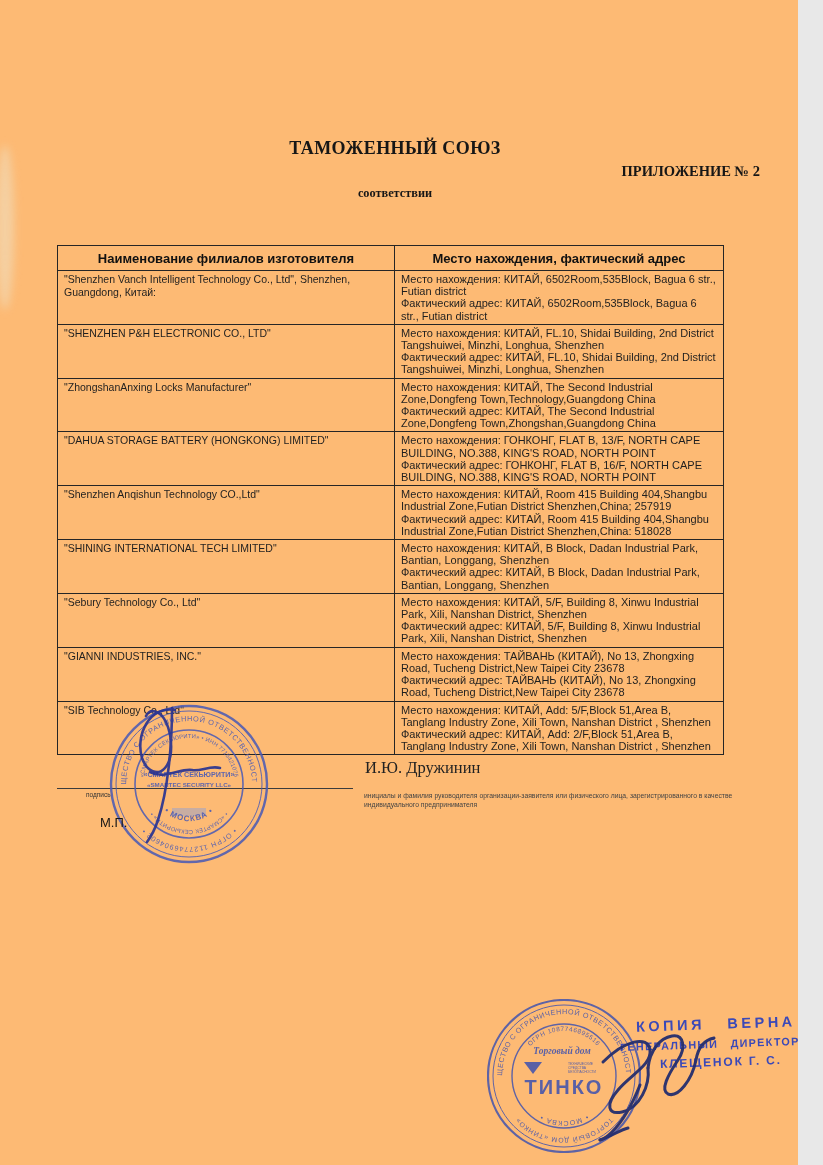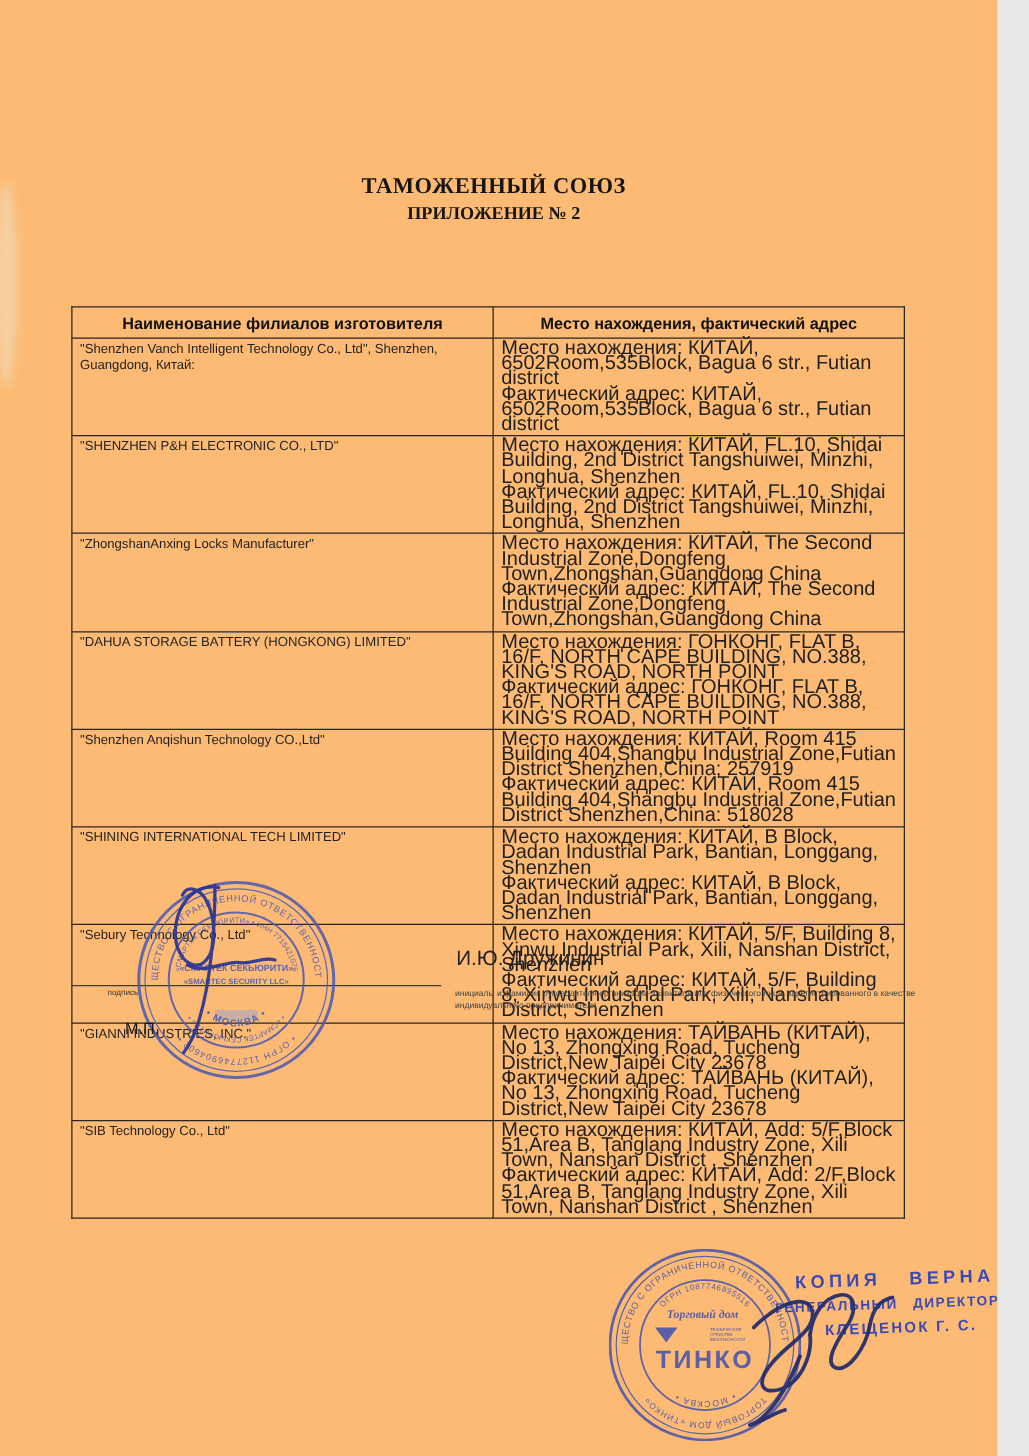--- a/index.html
+++ b/index.html
@@ -15,66 +15,67 @@
   .smudge{
     position:absolute;left:-4px;top:145px;width:18px;height:165px;
     background:rgba(238,226,198,.55);border-radius:50%;filter:blur(4px);
   }
   .title-block{
     position:absolute;left:30px;top:138px;width:730px;
     text-align:center;font-family:"Liberation Serif",serif;font-weight:bold;
     color:#161616;
   }
   .t1{font-size:18px;letter-spacing:.4px;}
-  .t2{font-size:14.5px;margin-top:4px;}
+  .t2{font-size:14.5px;margin-top:4px;text-align:right;}
   .t3{font-size:15.5px;margin-top:5px;}
   .sub{font-size:12.3px;margin-top:6px;line-height:15px;}
   table.doc{
     position:absolute;left:57px;top:245px;
     width:666px;border-collapse:collapse;table-layout:fixed;
     background:transparent;
   }
   table.doc th,table.doc td{
     border:1.6px solid #262626;
     vertical-align:top;
     padding:2px 6px 2px 6px;
   }
   table.doc th{
     height:20px;font-size:13px;font-weight:bold;text-align:center;
     vertical-align:middle;padding:2px 4px;color:#111;
   }
   col.c1{width:337px;} col.c2{width:329px;}
   td.cname{font-size:10.5px;line-height:12.6px;height:48px;}
-  td.caddr{font-size:16px;line-height:12.2px;}
+  td.caddr{font-size:11px;line-height:12.2px;}
   td.caddr div{margin:0;}
   
   .sig-line{position:absolute;left:57px;top:788px;width:296px;height:1.4px;background:#3c3c3c;}
   .podpis{position:absolute;left:86px;top:791px;font-size:6.5px;color:#333;}
   .mp{position:absolute;left:100px;top:815px;font-size:13px;font-weight:normal;color:#161616;z-index:6;}
-  .signer{position:absolute;left:365px;top:758px;font-family:Liberation Sans, sans-serif;font-size:16.5px;color:#222;}
+  .signer{position:absolute;left:365px;top:758px;font-family:Liberation Serif, serif;font-size:16.5px;color:#222;}
   .signer-caption{position:absolute;left:364px;top:792px;width:380px;font-size:6.8px;line-height:8.6px;color:#444;}
   
   svg.stamp{position:absolute;z-index:2;}
   svg.sig{position:absolute;z-index:5;}
   .copy-line{position:absolute;z-index:3;font-weight:bold;color:#3b49b8;white-space:nowrap;}
   .copy1{left:636px;top:1016px;font-size:14.5px;letter-spacing:3.5px;word-spacing:15px;transform:rotate(-2deg);}
   .copy2{left:620px;top:1038px;font-size:10.8px;letter-spacing:1.3px;word-spacing:8px;transform:rotate(-2deg);}
   .copy3{left:660px;top:1055px;font-size:12px;letter-spacing:1.8px;transform:rotate(-2deg);}
 </style>
 </head>
 <body>
 
 <div class="page">
 
   <div class="smudge"></div>
 
   <div class="title-block">
     <div class="t1">ТАМОЖЕННЫЙ СОЮЗ</div>
     <div class="t2">ПРИЛОЖЕНИЕ № 2</div>
     <div class="sub">
+      <div>соответствии</div>
     </div>
   </div>
 
   <table class="doc">
     <colgroup>
         <col class="c1">
         <col class="c2">
       </colgroup>
     <thead>
       <tr>
@@ -93,28 +94,28 @@
       <tr>
         <td class="cname">"SHENZHEN P&amp;H ELECTRONIC CO., LTD"</td>
         <td class="caddr">
           <div>Место нахождения: КИТАЙ, FL.10, Shidai Building, 2nd District Tangshuiwei, Minzhi, Longhua, Shenzhen</div>
           <div>Фактический  адрес: КИТАЙ, FL.10, Shidai Building, 2nd District Tangshuiwei, Minzhi, Longhua, Shenzhen</div>
         </td>
       </tr>
       <tr>
         <td class="cname">"ZhongshanAnxing Locks Manufacturer"</td>
         <td class="caddr">
-          <div>Место нахождения: КИТАЙ, The Second Industrial Zone,Dongfeng Town,Zhongshan,Guangdong China</div>
+          <div>Место нахождения: КИТАЙ, The Second Industrial Zone,Dongfeng Town,Technology,Guangdong China</div>
           <div>Фактический  адрес: КИТАЙ, The Second Industrial Zone,Dongfeng Town,Zhongshan,Guangdong China</div>
         </td>
       </tr>
       <tr>
         <td class="cname">"DAHUA STORAGE BATTERY (HONGKONG) LIMITED"</td>
         <td class="caddr">
-          <div>Место нахождения: ГОНКОНГ, FLAT B, 16/F, NORTH CAPE BUILDING, NO.388, KING'S ROAD, NORTH POINT</div>
+          <div>Место нахождения: ГОНКОНГ, FLAT B, 13/F, NORTH CAPE BUILDING, NO.388, KING'S ROAD, NORTH POINT</div>
           <div>Фактический  адрес: ГОНКОНГ, FLAT B, 16/F, NORTH CAPE BUILDING, NO.388, KING'S ROAD, NORTH POINT</div>
         </td>
       </tr>
       <tr>
         <td class="cname">"Shenzhen Anqishun Technology CO.,Ltd"</td>
         <td class="caddr">
           <div>Место нахождения: КИТАЙ, Room 415 Building 404,Shangbu Industrial Zone,Futian District Shenzhen,China; 257919</div>
           <div>Фактический  адрес: КИТАЙ, Room 415 Building 404,Shangbu Industrial Zone,Futian District Shenzhen,China: 518028</div>
         </td>
       </tr>

